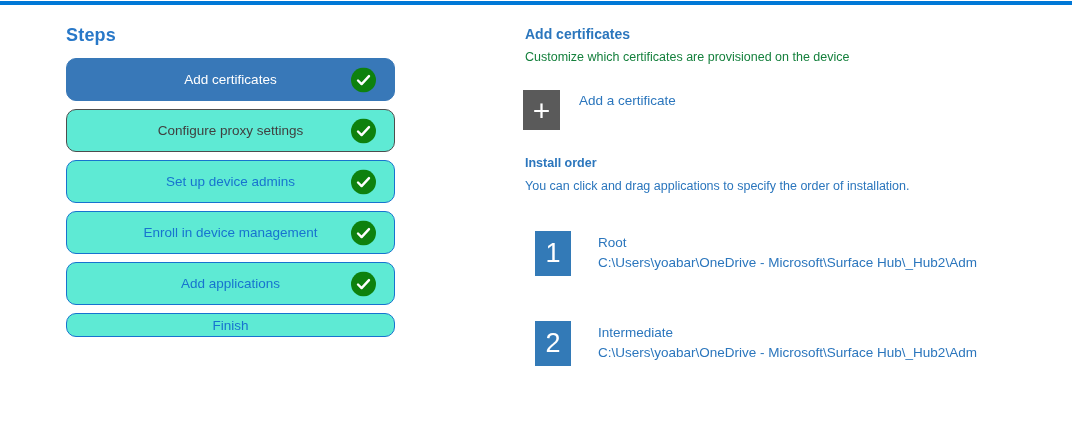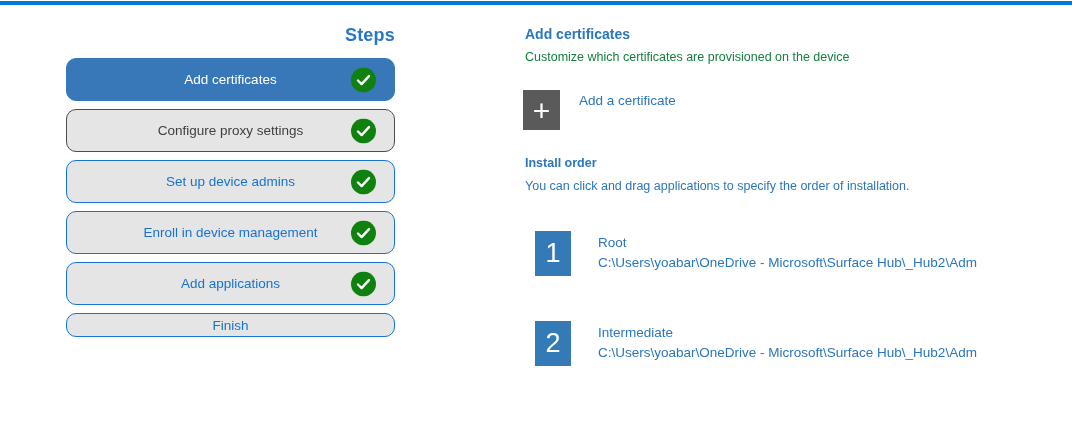--- a/index.html
+++ b/index.html
@@ -6,24 +6,24 @@
   body {
     width:1072px; height:443px; position:relative; overflow:hidden;
     background:#ffffff;
     font-family:"Liberation Sans", sans-serif;
     -webkit-font-smoothing:antialiased;
   }
   .topbar { position:absolute; top:1px; left:0; width:1072px; height:4px; background:#0078D7; }
 
   
   .steps-panel { position:absolute; left:66px; top:25px; width:329px; }
-  .steps-title { font-size:18px; font-weight:bold; color:#2878C8; margin:0 0 12px 0; letter-spacing:.2px;text-align:right; }
+  .steps-title { font-size:18px; font-weight:bold; color:#2878C8; margin:0 0 12px 0; letter-spacing:.2px; }
   .step-btn {
     position:relative; box-sizing:border-box; width:329px; height:43px; margin-bottom:8px;
-    border:1px solid #1773CF; border-radius:10px; background:#e5e5e5;
+    border:1px solid #1773CF; border-radius:10px; background:#5eead4;
     display:flex; align-items:center; justify-content:center;
     font-size:13.5px; color:#1773CF; cursor:pointer;
   }
   .step-btn.selected { background:#3878B8; border-color:#3878B8; color:#ffffff; }
   .step-btn.gray-outline { border-color:#4D4D4D; color:#404040; }
   .step-btn.last { height:24px; }
   .check-wrap { position:absolute; right:18px; top:50%; transform:translateY(-50%); width:25px; height:25px; }
   .check-wrap svg { display:block; }
 
   

